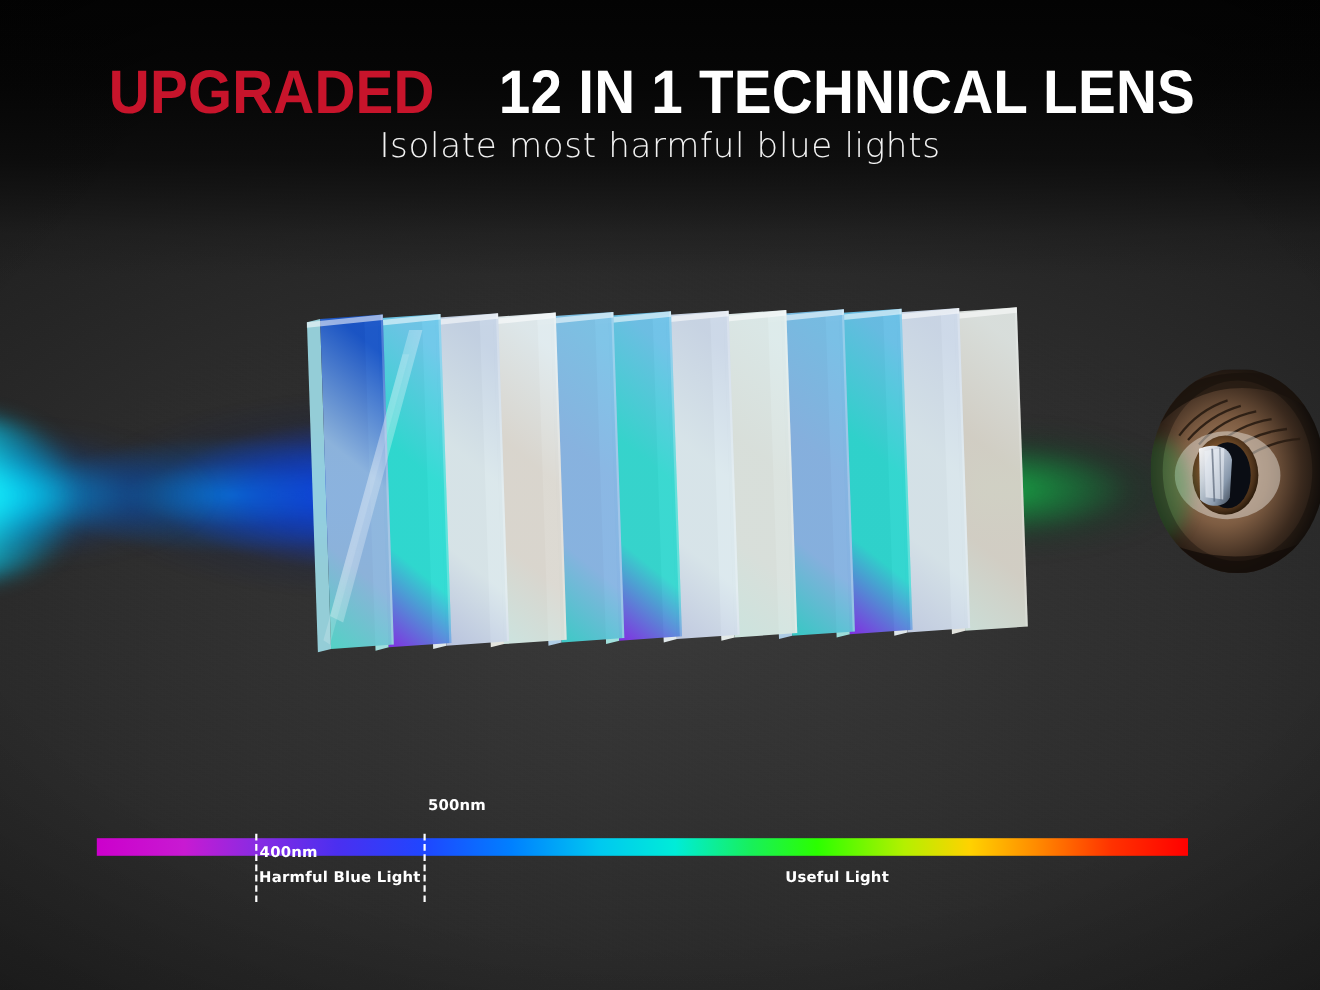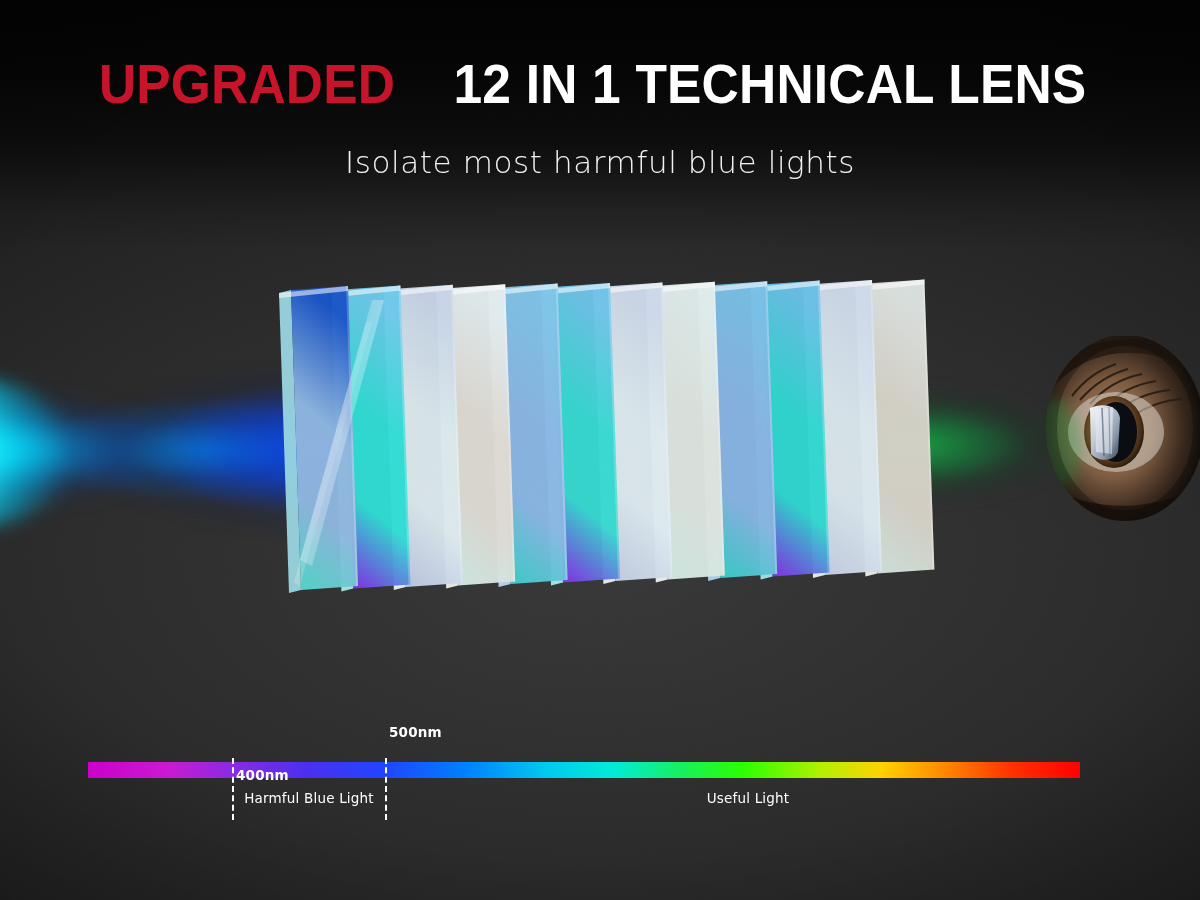--- a/index.html
+++ b/index.html
@@ -72,21 +72,21 @@
     transform: scaleX(0.92);
     display: inline-block;
   }
   .title-rest {
     color: #ffffff;
     font-family: "Liberation Sans Narrow", "Liberation Sans", sans-serif;
     transform: scaleX(0.92);
     display: inline-block;
   }
   .subtitle {
-    margin-top: 32px;
+    margin-top: 3px;
     font-size: 31px;
     font-weight: 300;
     color: #f2f2f2;
     letter-spacing: 0.6px;
     font-family: "DejaVu Sans", sans-serif;
   }
 
   
   .beam-blue {
     position: absolute;
@@ -183,21 +183,21 @@
     font-weight: 700;
     letter-spacing: 0.2px;
     white-space: nowrap;
     z-index: 31;
     font-family: "DejaVu Sans", sans-serif;
   }
   .bandlabel {
     position: absolute;
     color: #ffffff;
     font-size: 13.5px;
-    font-weight: 400;
+    font-weight: 700;
     letter-spacing: 0.2px;
     white-space: nowrap;
     text-align: center;
     z-index: 31;
     font-family: "DejaVu Sans", sans-serif;
   }
 </style>
 </head>
 <body>
 
@@ -474,17 +474,17 @@
 
   <div class="spectrum">
     <div class="spectrum-bar" id="spectrum-bar" style="background: linear-gradient(90deg, rgb(204, 0, 204) 0%, rgb(200, 26, 210) 8%, rgb(138, 43, 226) 14.5%, rgb(75, 47, 240) 22%, rgb(31, 70, 255) 30%, rgb(0, 128, 255) 38%, rgb(0, 200, 240) 46%, rgb(0, 236, 216) 53%, rgb(24, 240, 90) 60%, rgb(43, 255, 0) 66%, rgb(180, 240, 0) 74%, rgb(255, 210, 0) 80%, rgb(255, 140, 0) 86%, rgb(255, 50, 0) 93%, rgb(255, 0, 0) 100%);"></div>
   </div>
   <div id="spectrum-annotations">
       <div class="tickline" style="left: 232px; top: 758px;"></div>
       <div class="ticklabel" style="left: 236px; top: 734px; margin-top: 33px;">400nm</div>
       <div class="tickline" style="left: 385px; top: 758px;"></div>
       <div class="ticklabel" style="left: 389px; top: 724px;">500nm</div>
       <div class="bandlabel" style="left: 189px; width: 240px; top: 790px;">Harmful Blue Light</div>
-      <div class="bandlabel" style="left: 628px; width: 240px; top: 790px;">Useful Light</div>
+      <div class="bandlabel" style="left: 641px; width: 240px; top: 790px;">Useful Light</div>
     </div>
 
   <div class="bg-vignette"></div>
 </div>
 
 </body></html>

